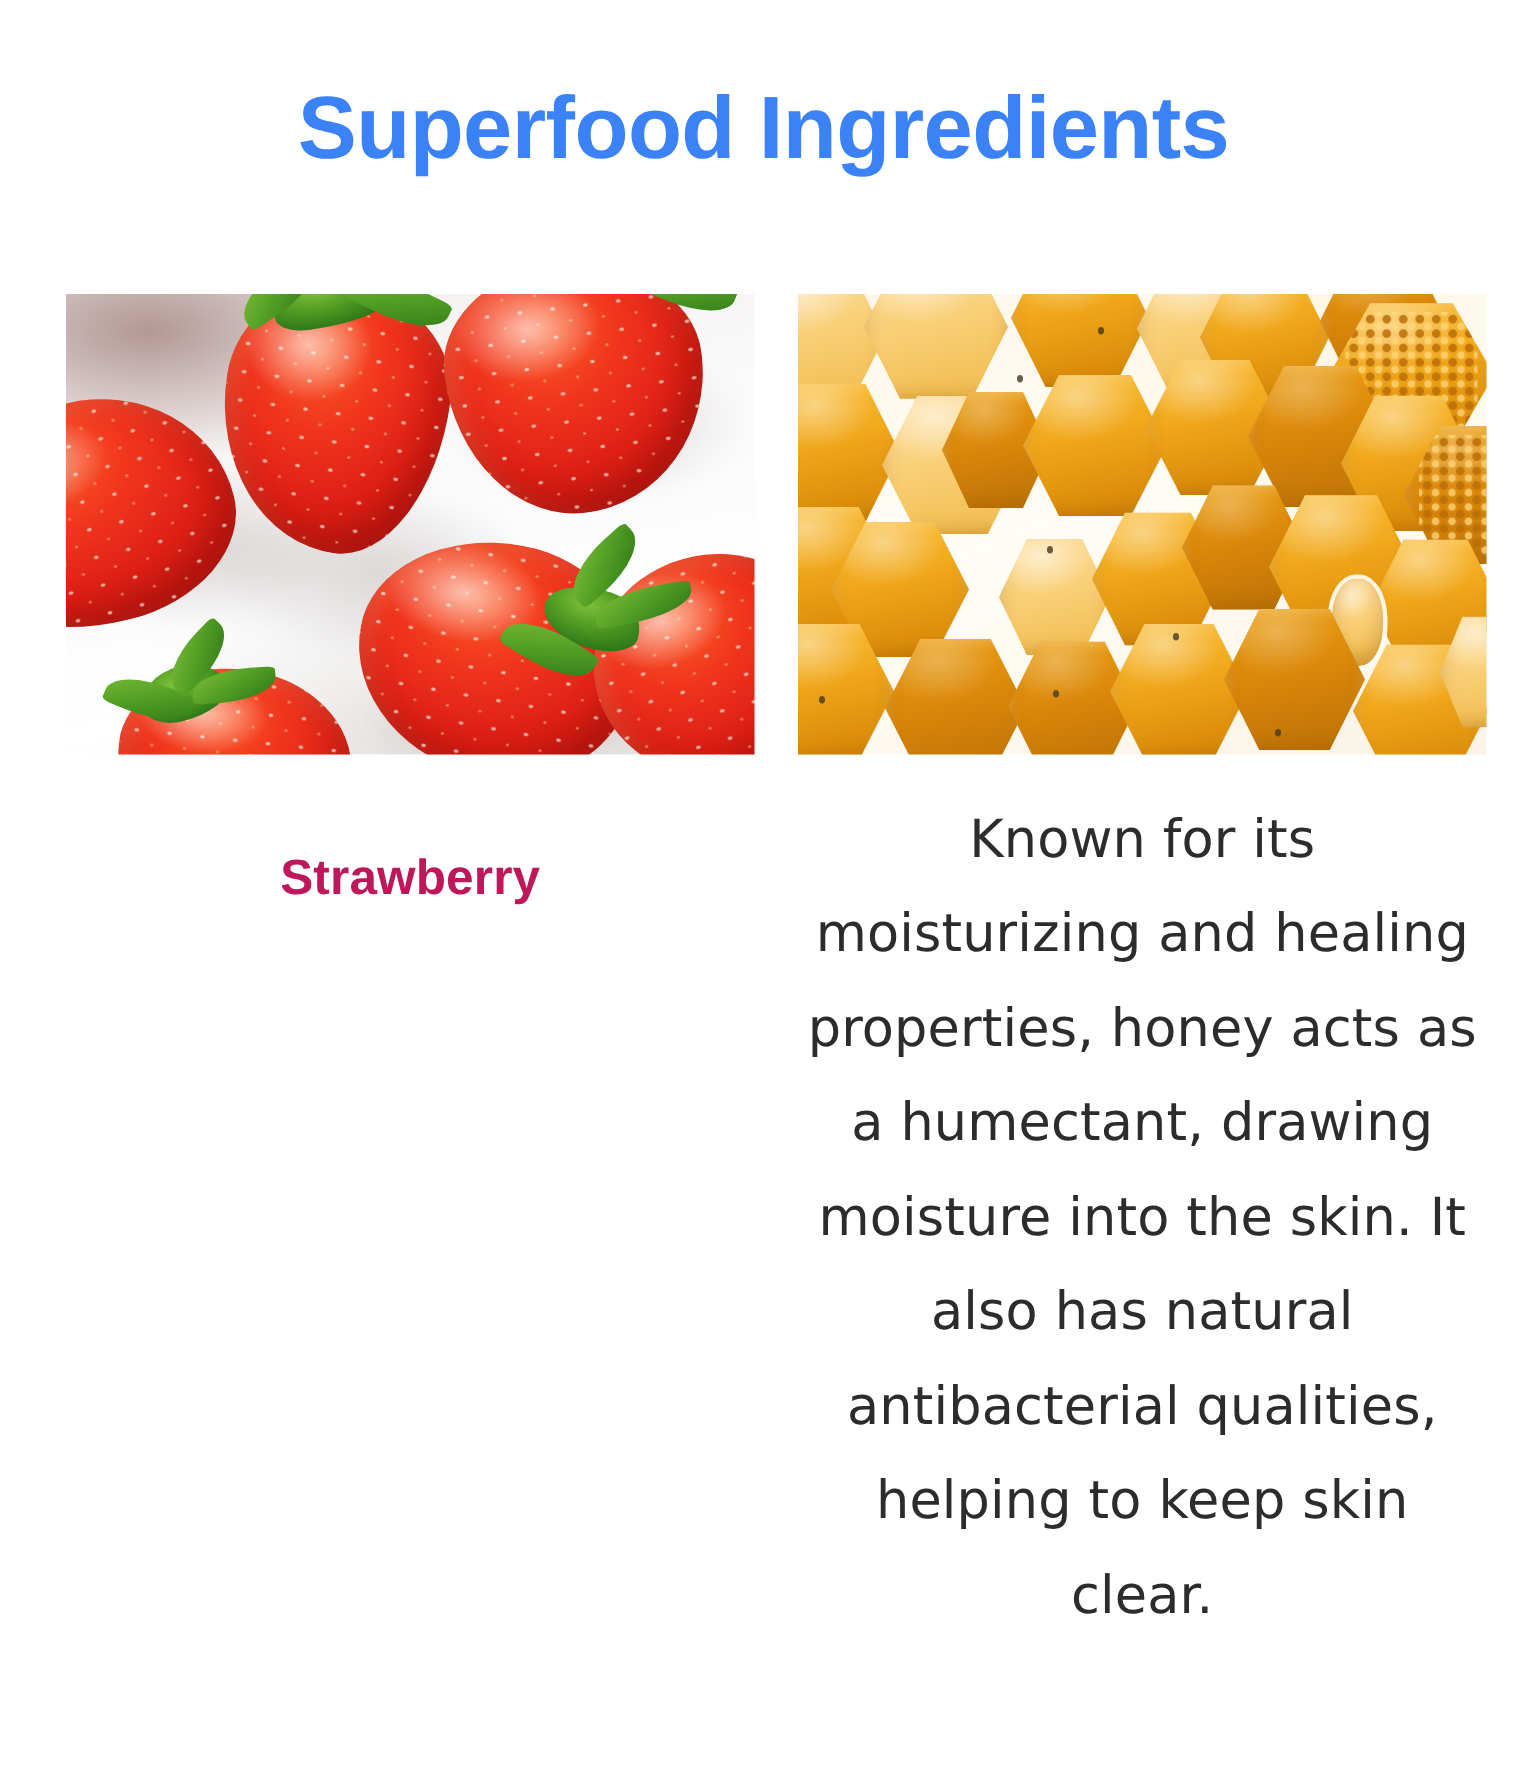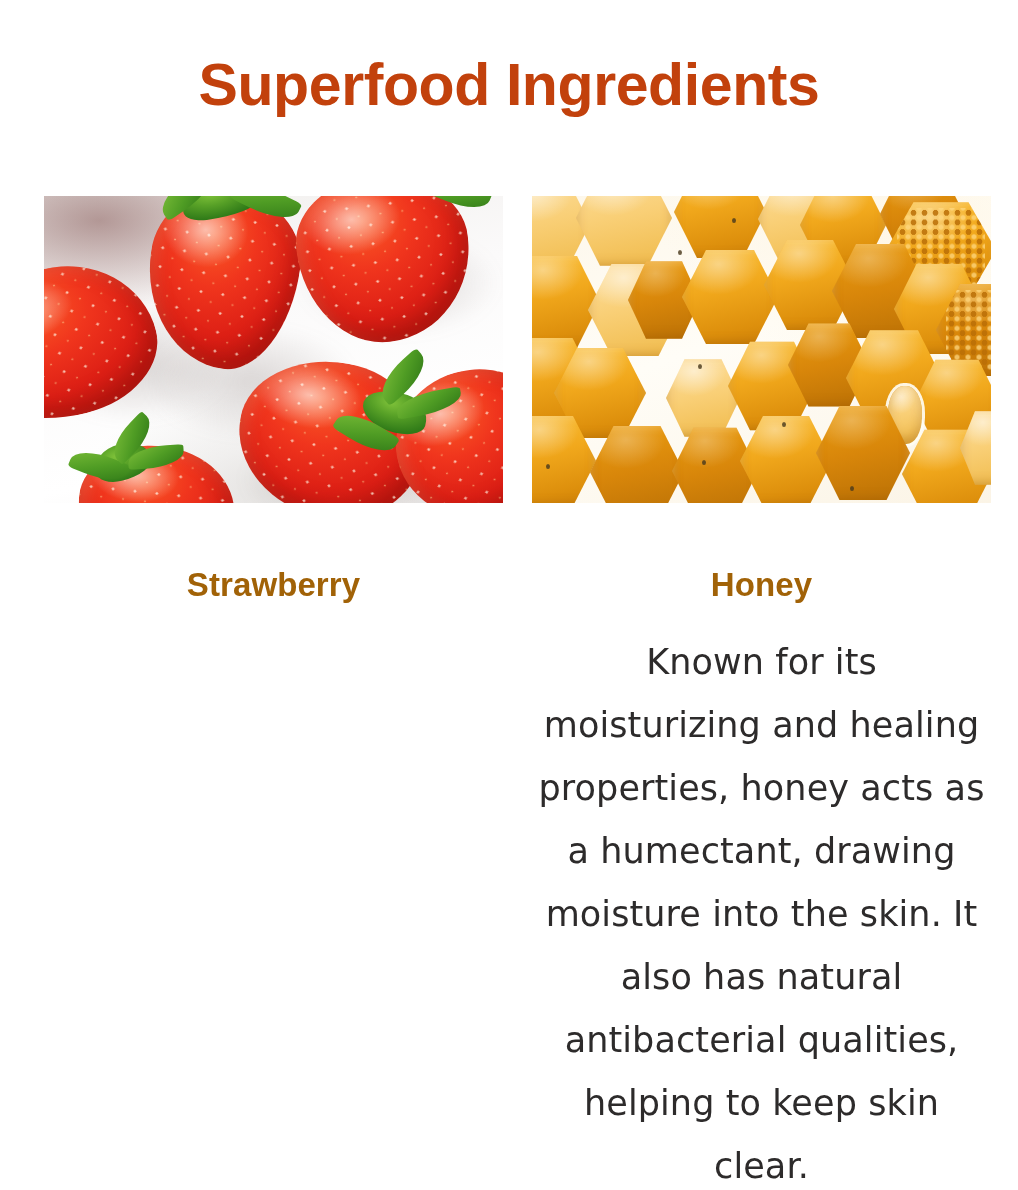--- a/index.html
+++ b/index.html
@@ -20,21 +20,21 @@
   .page-title {
     position: absolute;
     left: 0;
     top: 52px;
     width: 1018px;
     text-align: center;
     font-family: "Liberation Sans", sans-serif;
     font-size: 59px;
     font-weight: 700;
     letter-spacing: -0.4px;
-    color: #c2410c;
+    color: #3b82f6;
     line-height: 1.12;
     white-space: nowrap;
   }
 
   
   .cards {
     position: absolute;
     left: 44px;
     top: 196px;
     width: 946px;
@@ -157,21 +157,21 @@
   }
 
   
   .card-title {
     margin-top: 62px;
     text-align: center;
     font-family: "Liberation Sans", sans-serif;
     font-size: 33px;
     font-weight: 700;
     letter-spacing: 0.1px;
-    color: #a16207;
+    color: #be185d;
     line-height: 1.2;
   }
 
   .card-body {
     margin-top: 26px;
     text-align: center;
     font-family: "DejaVu Sans", sans-serif;
     font-size: 35px;
     font-weight: 400;
     line-height: 63px;
@@ -301,18 +301,17 @@
         <div class="speck" style="left:200px; top:22px;"></div>
         <div class="speck" style="left:146px; top:54px;"></div>
         <div class="speck" style="left:166px; top:168px;"></div>
         <div class="speck" style="left:250px; top:226px;"></div>
         <div class="speck" style="left:170px; top:264px;"></div>
         <div class="speck" style="left:318px; top:290px;"></div>
         <div class="speck" style="left:14px;  top:268px;"></div>
       </div>
     </div>
 
-    <h2 class="card-title">Honey</h2>
 
     <p class="card-body">Known for its moisturizing and healing properties, honey acts as a humectant, drawing moisture into the skin. It also has natural antibacterial qualities, helping to keep skin clear.</p>
   </div>
 
 </div>
 
 </body></html>

